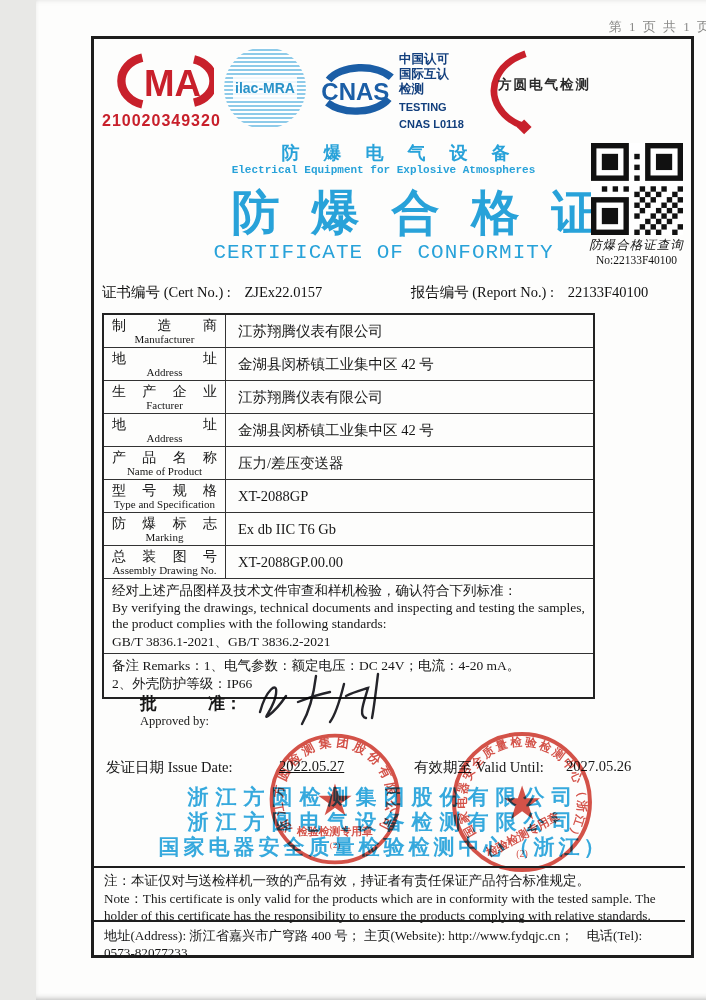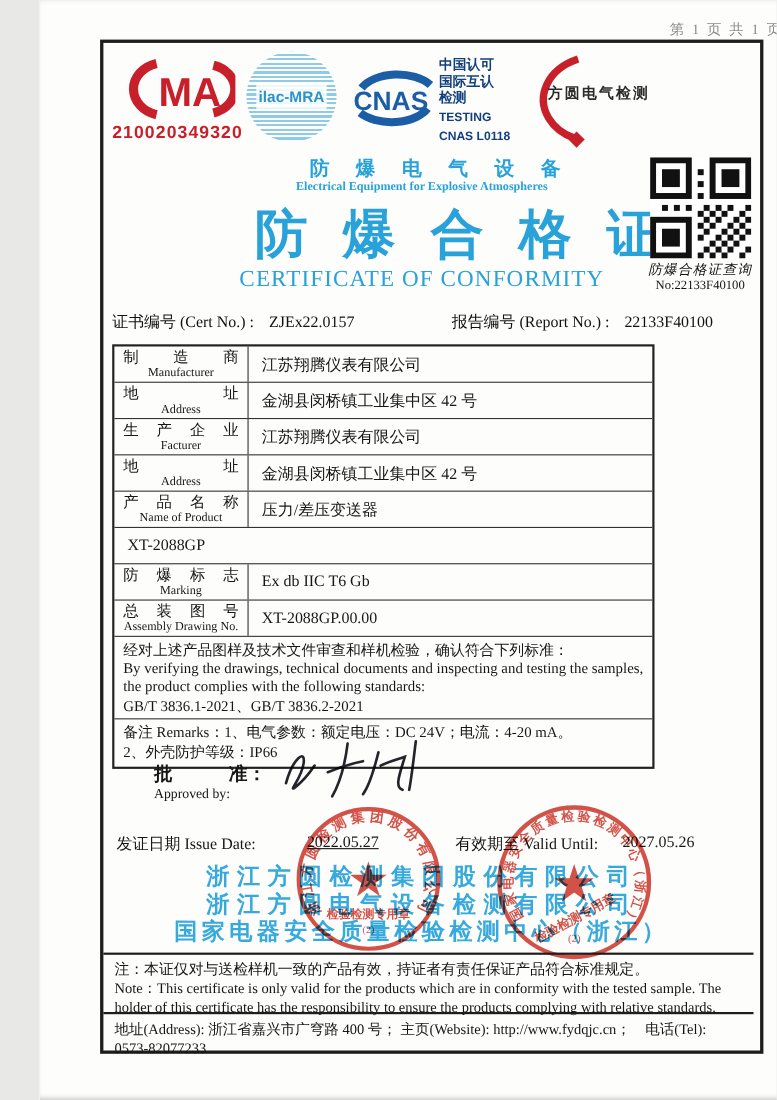--- a/index.html
+++ b/index.html
@@ -17,21 +17,21 @@
         display:flex;align-items:center;justify-content:center;}
   .ilac span{background:rgba(255,255,255,.85);color:#2a93c9;font-weight:bold;font-size:14px;
         font-family:"Liberation Sans",sans-serif;padding:3px 2px;}
   .cnas-side{left:363px;top:52px;font-size:12.5px;line-height:15px;color:#123f7d;font-weight:bold;
         font-family:"Liberation Sans",sans-serif;}
   .cnas-side .en{font-size:11px;line-height:13px;margin-top:4px;font-weight:bold;}
   .fy-name{left:462px;top:76px;font-size:13.5px;color:#2b2b2b;letter-spacing:2px;font-weight:bold;}
 
   
   .blue{color:#28a2d9;}
-  .hdr{left:55px;width:585px;text-align:center;font-family:Liberation Serif, serif;}
+  .hdr{left:55px;width:585px;text-align:center;font-family:Liberation Mono, monospace;}
   .hdr-cn-sm{top:141px;font-size:18px;font-weight:bold;letter-spacing:24px;padding-left:24px;}
   .hdr-en-sm{top:164px;font-size:11px;font-weight:bold;}
   .hdr-cn-lg{top:181px;font-size:48px;font-weight:bold;letter-spacing:32px;padding-left:48px;}
   .hdr-en-lg{top:241px;font-size:21px;letter-spacing:1px;}
 
   
   .qr-wrap{left:553px;top:143px;width:95px;text-align:center;}
   .qr-wrap svg{width:92px;height:92px;display:block;margin:0 auto;background:#fff;}
   .qr-cap{font-size:12.5px;letter-spacing:1px;margin-top:2px;color:#111;font-style:italic;}
   .qr-no{font-size:11.5px;color:#111;}
@@ -214,20 +214,24 @@
       <div class="tval">金湖县闵桥镇工业集中区 42 号</div>
     </div>
     <div class="trow">
       <div class="tlabel">
           <div class="lcn">产品名称</div>
         <div class="len">Name of Product</div>
         </div>
       <div class="tval">压力/差压变送器</div>
     </div>
     <div class="trow">
+      <div class="tlabel">
+          <div class="lcn">型号规格</div>
+        <div class="len">Type and Specification</div>
+        </div>
       <div class="tval">XT-2088GP</div>
     </div>
     <div class="trow">
       <div class="tlabel">
           <div class="lcn">防爆标志</div>
         <div class="len">Marking</div>
         </div>
       <div class="tval">Ex db IIC T6 Gb</div>
     </div>
     <div class="trow">

